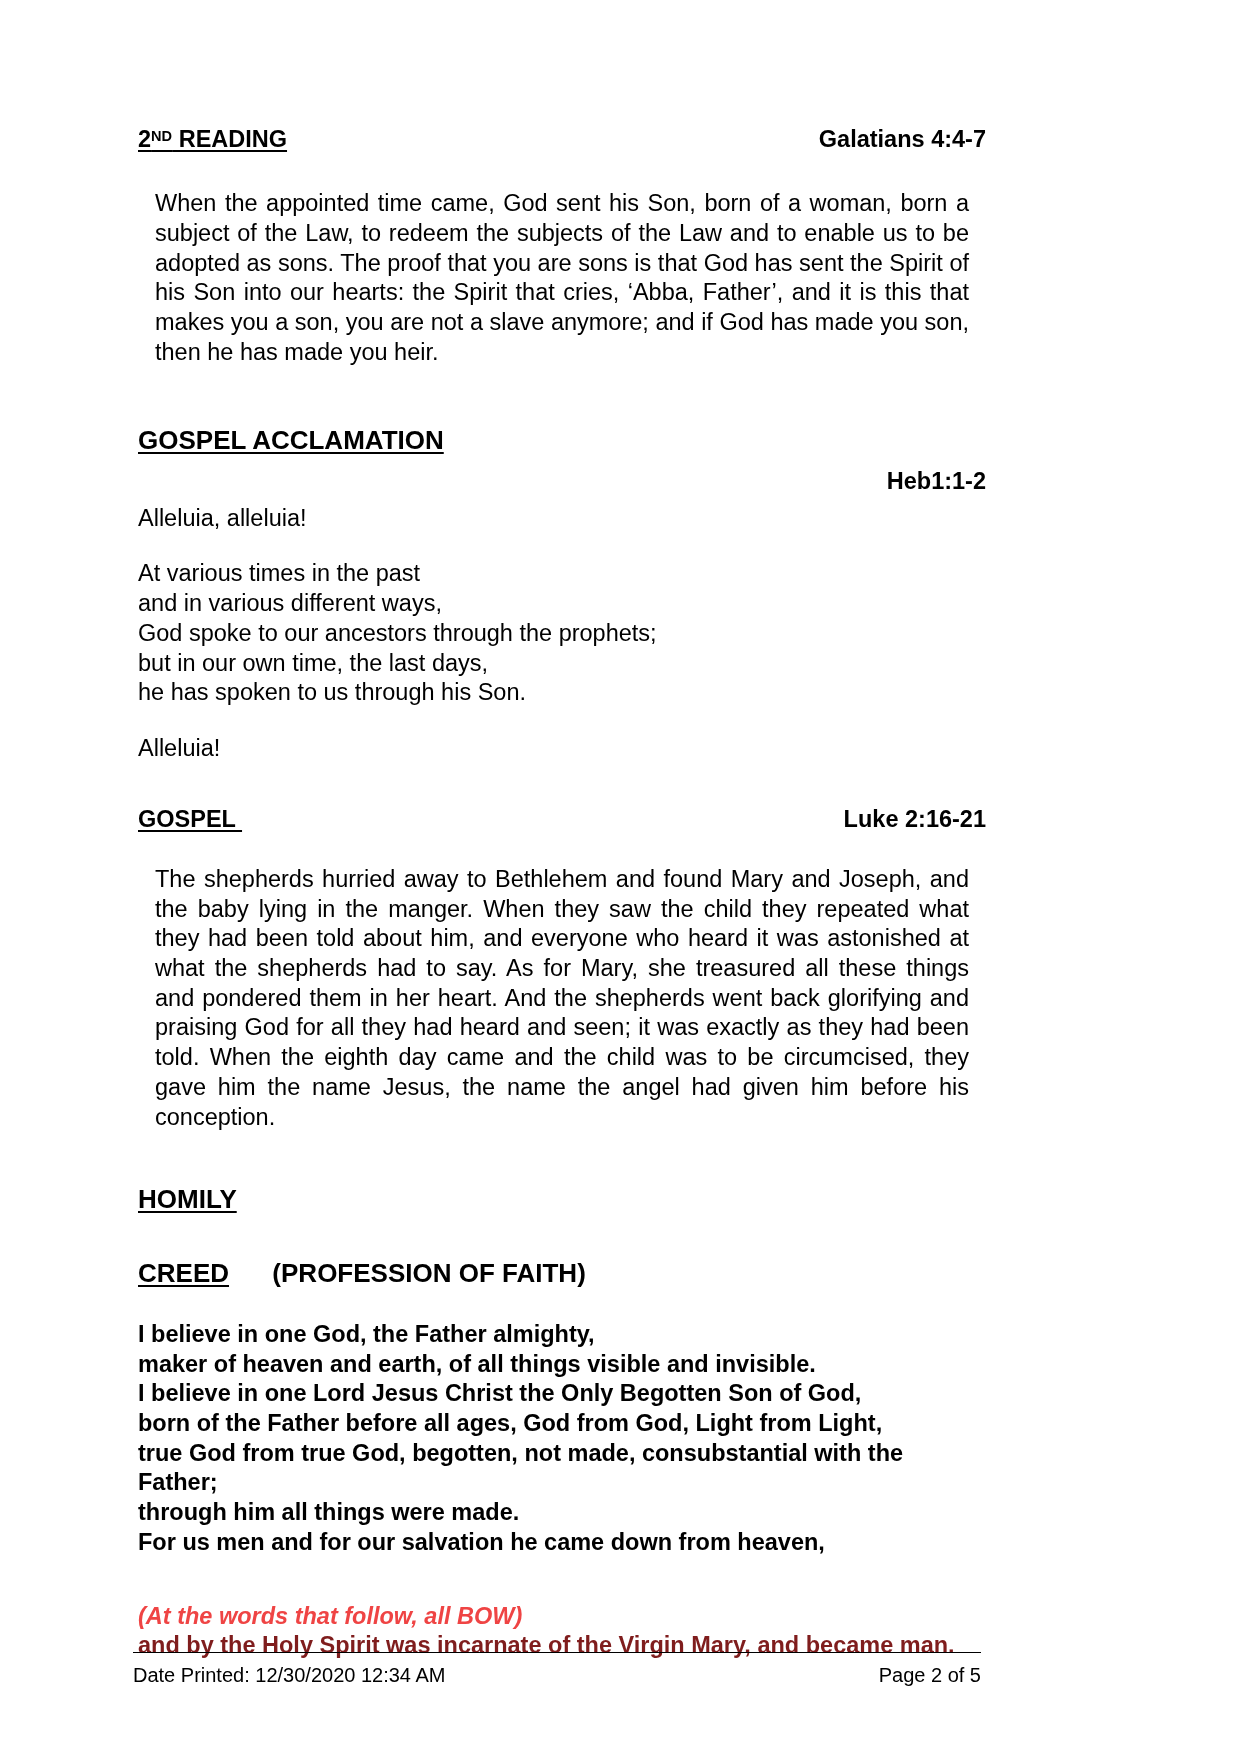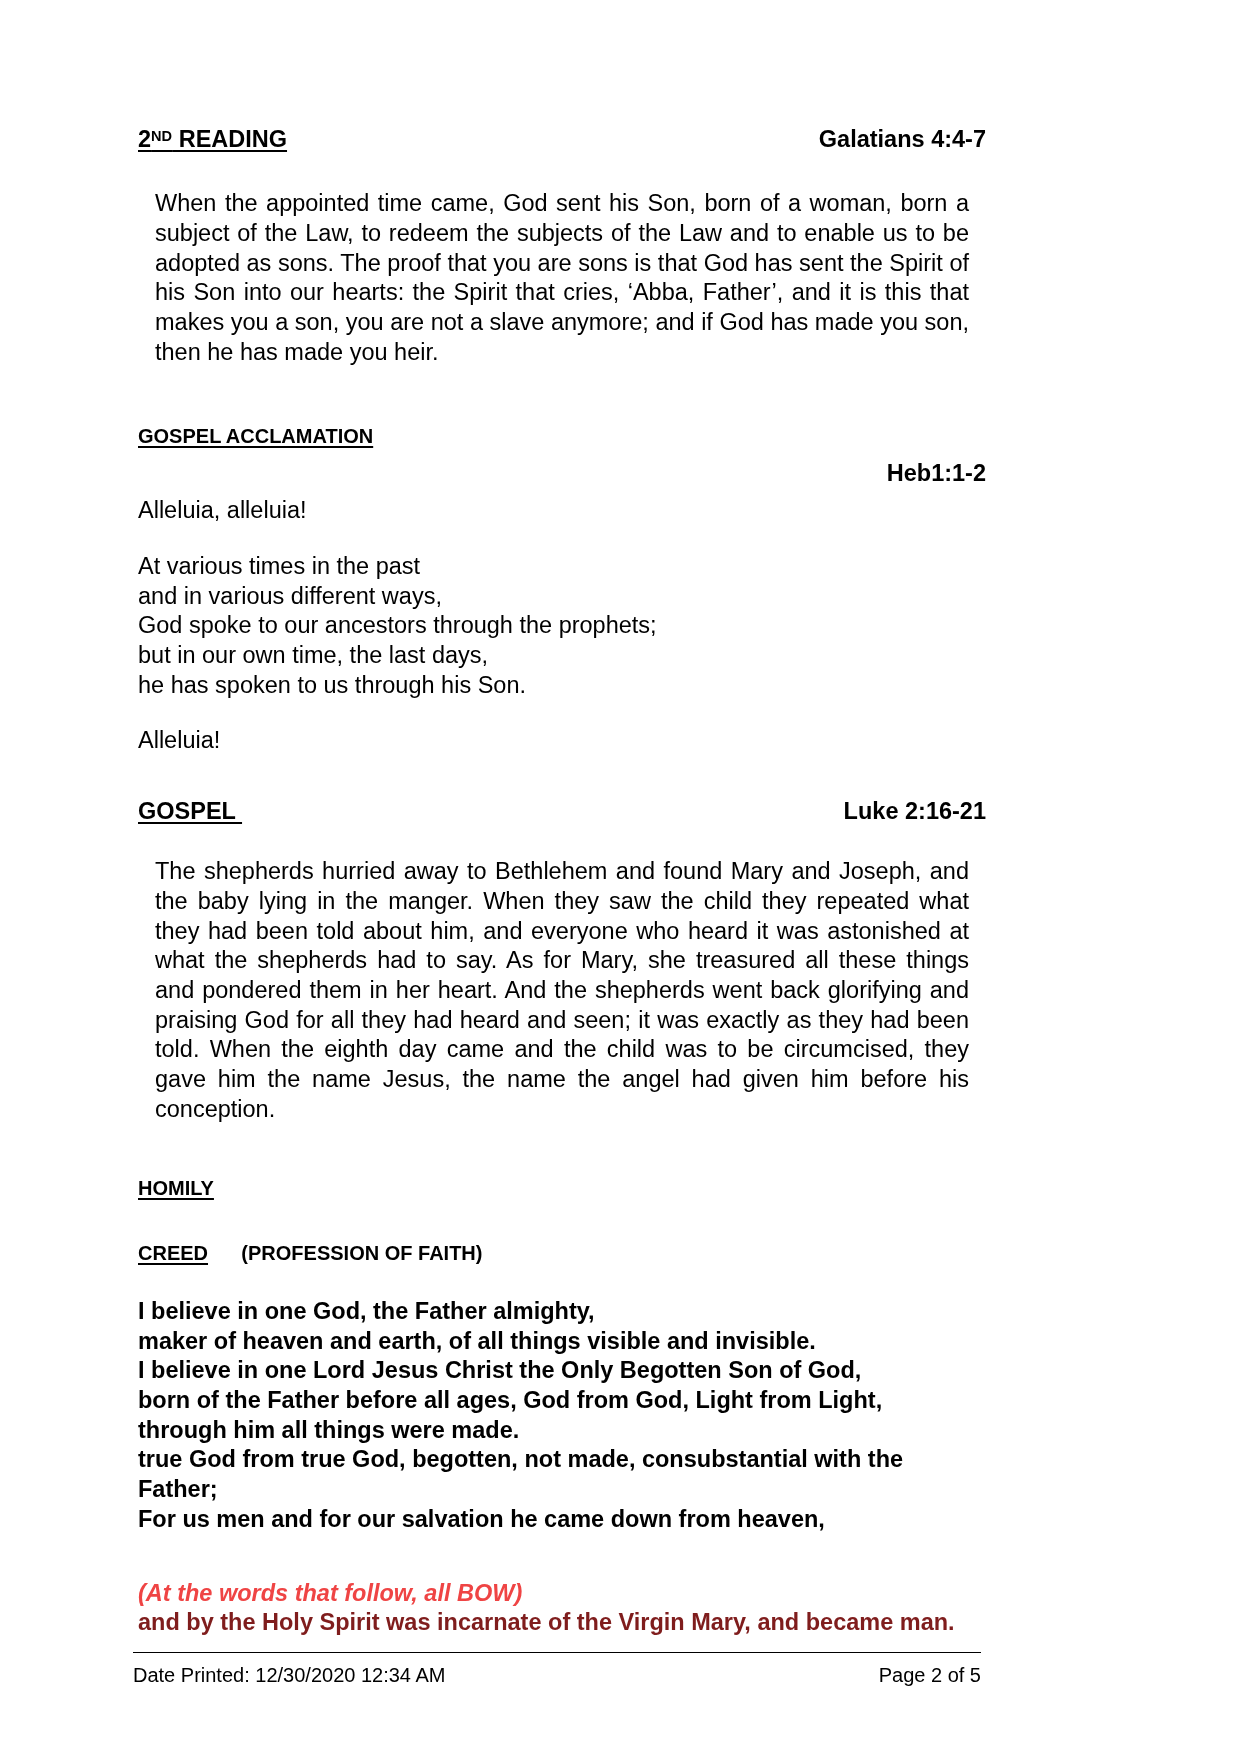--- a/index.html
+++ b/index.html
@@ -41,21 +41,21 @@
   }
   .head-label {
     text-decoration: underline;
     text-underline-offset: 3px;
     white-space: pre;
   }
   .head-ref { white-space: pre; }
 
   .head-standalone {
     font-weight: bold;
-    font-size: 20px;
+    font-size: 26px;
     line-height: 1.28;
     text-decoration: underline;
     text-underline-offset: 3px;
     display: inline-block;
     white-space: pre;
   }
 
   .ref-own-line {
     font-weight: bold;
     font-size: 23.5px;
@@ -206,22 +206,22 @@
     <div>
       <span class="head-standalone">CREED</span><span class="head-standalone" style="text-decoration:none;">&nbsp;&nbsp;&nbsp;&nbsp;&nbsp;&nbsp;<span>(PROFESSION OF FAITH)</span></span>
     </div>
 
     <div class="sp-30"></div>
 
     <p class="creed-line">I believe in one God, the Father almighty,</p>
     <p class="creed-line">maker of heaven and earth, of all things visible and invisible.</p>
     <p class="creed-line">I believe in one Lord Jesus Christ the Only Begotten Son of God,</p>
     <p class="creed-line">born of the Father before all ages, God from God, Light from Light,</p>
+    <p class="creed-line">true God from true God, begotten, not made, consubstantial with the Father;</p>
     <p class="creed-line">through him all things were made.</p>
-    <p class="creed-line">true God from true God, begotten, not made, consubstantial with the Father;</p>
     <p class="creed-line">For us men and for our salvation he came down from heaven,</p>
 
     <div class="sp-44"></div>
 
     <p class="rubric-italic" id="rubric-instruction" style="color: #ef4444;">(At the words that follow, all BOW)</p>
     <p class="rubric-plain" id="rubric-response" style="color: #7f1d1d;">and by the Holy Spirit was incarnate of the Virgin Mary, and became man.</p>
 
   </div>
 </div>
 

